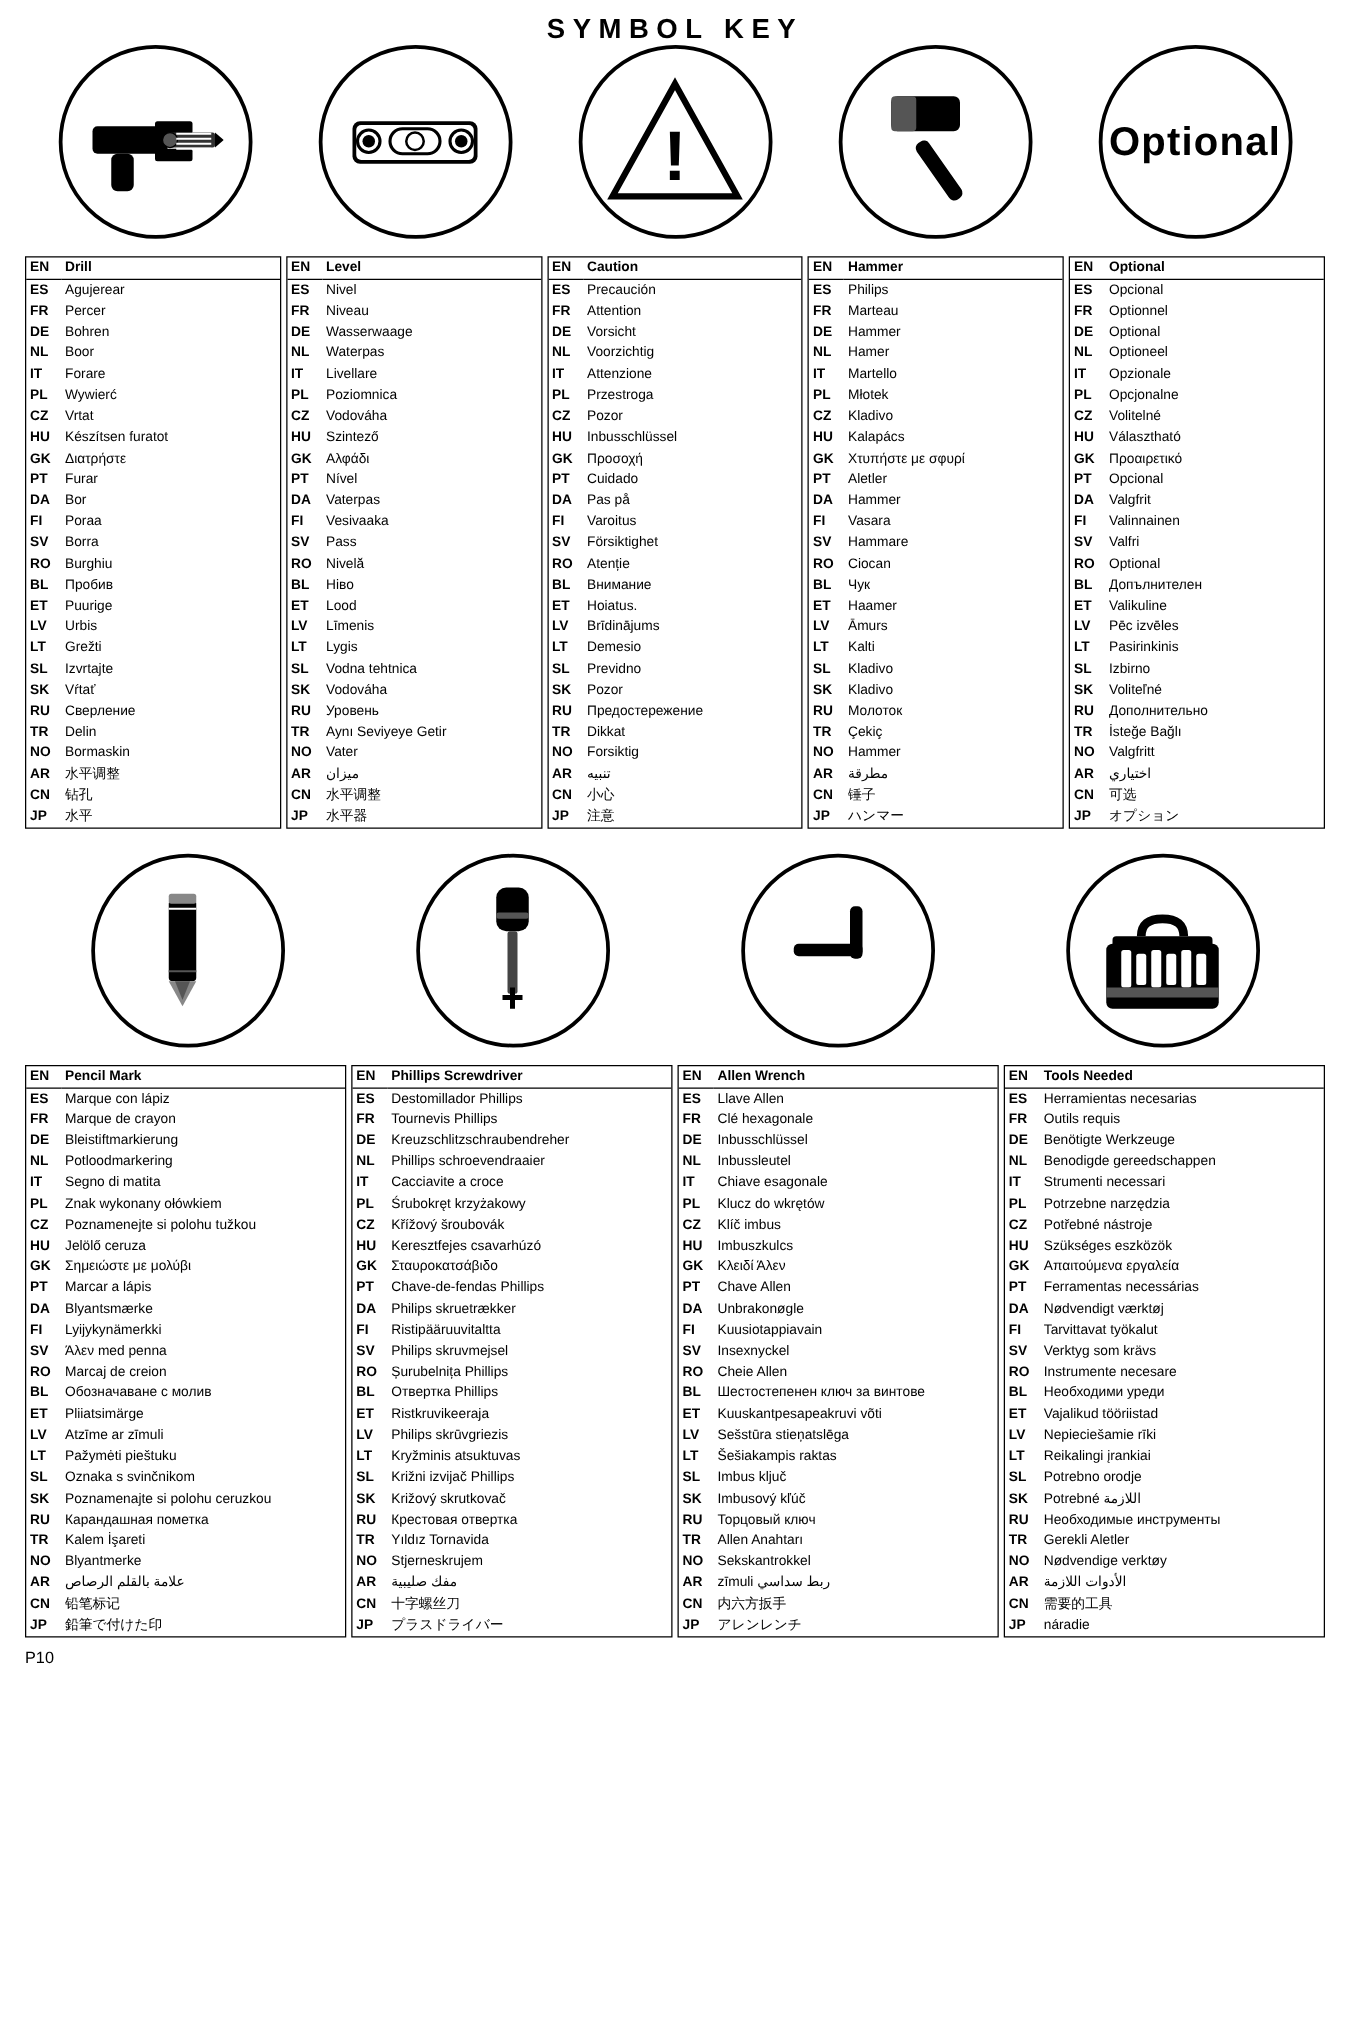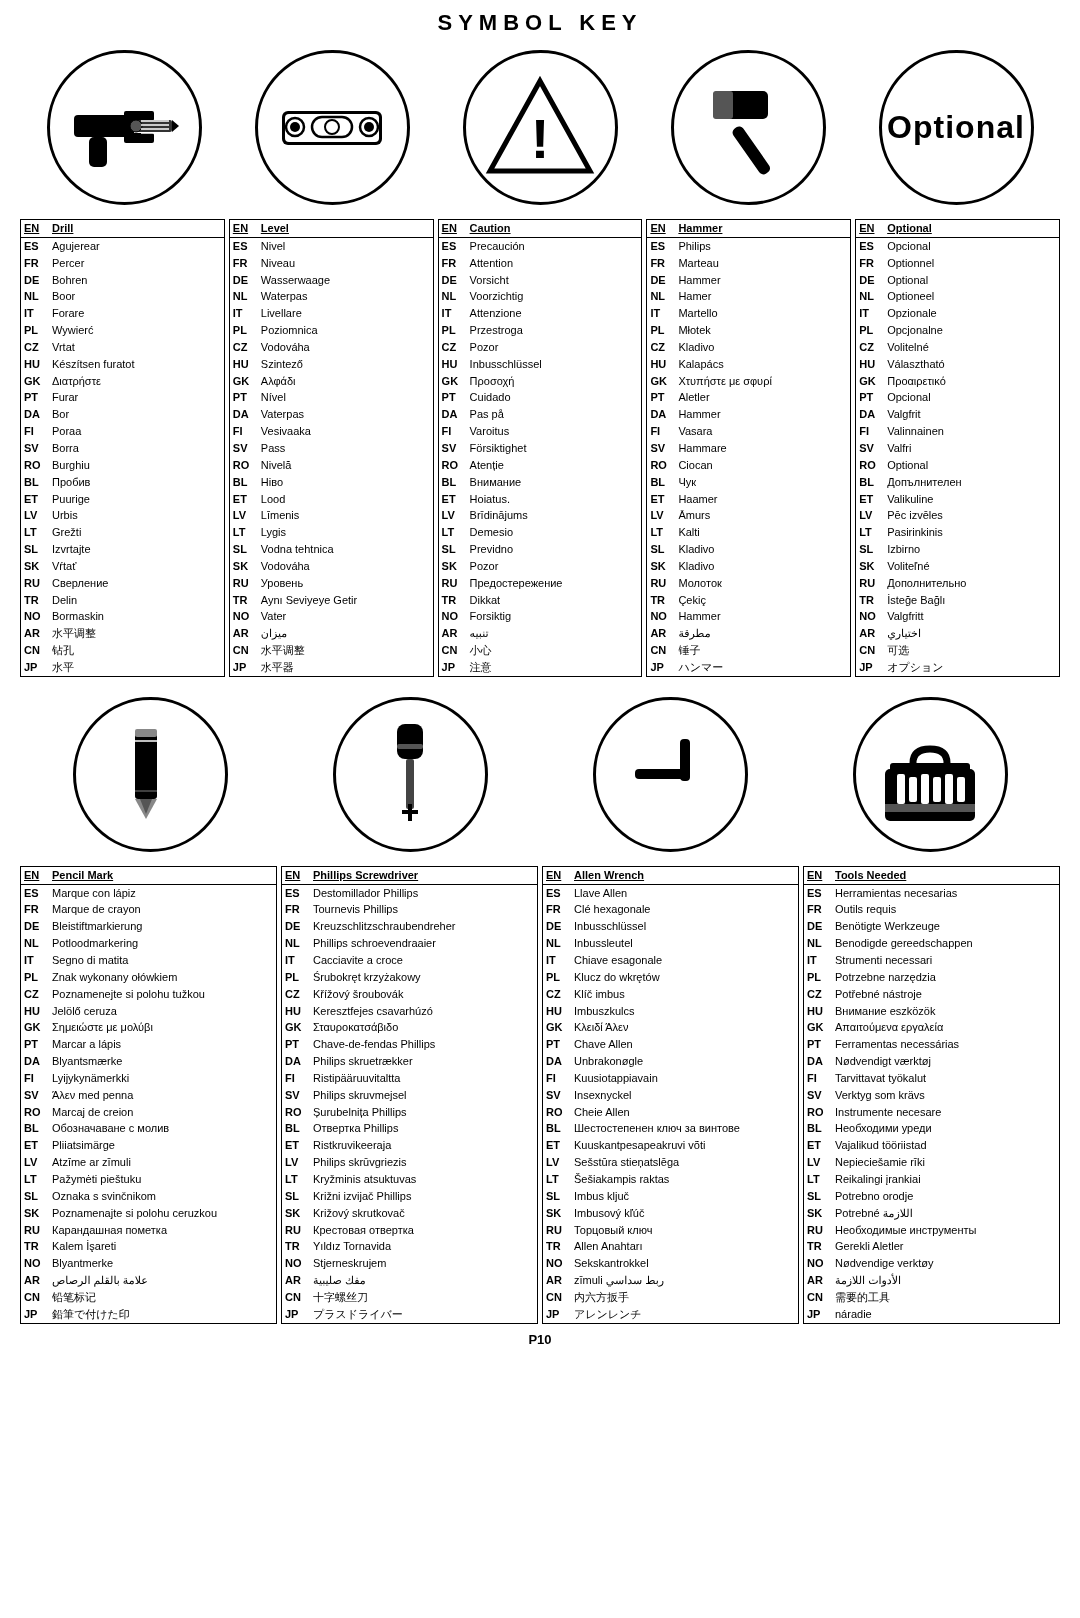--- a/index.html
+++ b/index.html
@@ -10,21 +10,20 @@
       min-height: 1618px;
       padding: 10px 20px 20px 20px;
       font-size: 12px;
       color: #000;
     }
     h1.page-title {
       text-align: center;
       font-size: 22px;
       font-weight: bold;
       letter-spacing: 6px;
-      margin-bottom: 14px;
       font-family: Arial, Helvetica, sans-serif;
     }
     .icons-row {
       display: flex;
       justify-content: space-around;
       align-items: center;
       margin-bottom: 14px;
     }
     .icon-circle {
       width: 155px;
@@ -78,41 +77,40 @@
       vertical-align: top;
     }
     .trans-table td:first-child {
       font-weight: bold;
       white-space: nowrap;
       width: 28px;
     }
     .trans-table tr:first-child td {
       font-weight: bold;
       border-bottom: 1px solid #000;
-      text-decoration: underline;
     }
     .trans-table tr:first-child td:first-child {
       font-weight: bold;
     }
     
     .icons-row2 {
       display: flex;
       justify-content: space-around;
       align-items: center;
       margin-bottom: 14px;
     }
     .tables-section2 {
       display: flex;
       justify-content: space-between;
       gap: 4px;
     }
     .page-num {
-      text-align: center;
+      text-align: left;
       font-size: 13px;
-      font-weight: bold;
+      font-weight: normal;
       margin-top: 8px;
     }
   </style>
 </head>
 <body>
 
 <h1 class="page-title">SYMBOL KEY</h1>
 
 <div class="icons-row">
 
@@ -1191,21 +1189,21 @@
       <tr>
             <td>PL</td>
             <td>Potrzebne narzędzia</td>
           </tr>
       <tr>
             <td>CZ</td>
             <td>Potřebné nástroje</td>
           </tr>
       <tr>
             <td>HU</td>
-            <td>Внимание eszközök</td>
+            <td>Szükséges eszközök</td>
           </tr>
       <tr>
             <td>GK</td>
             <td>Απαιτούμενα εργαλεία</td>
           </tr>
       <tr>
             <td>PT</td>
             <td>Ferramentas necessárias</td>
           </tr>
       <tr>

